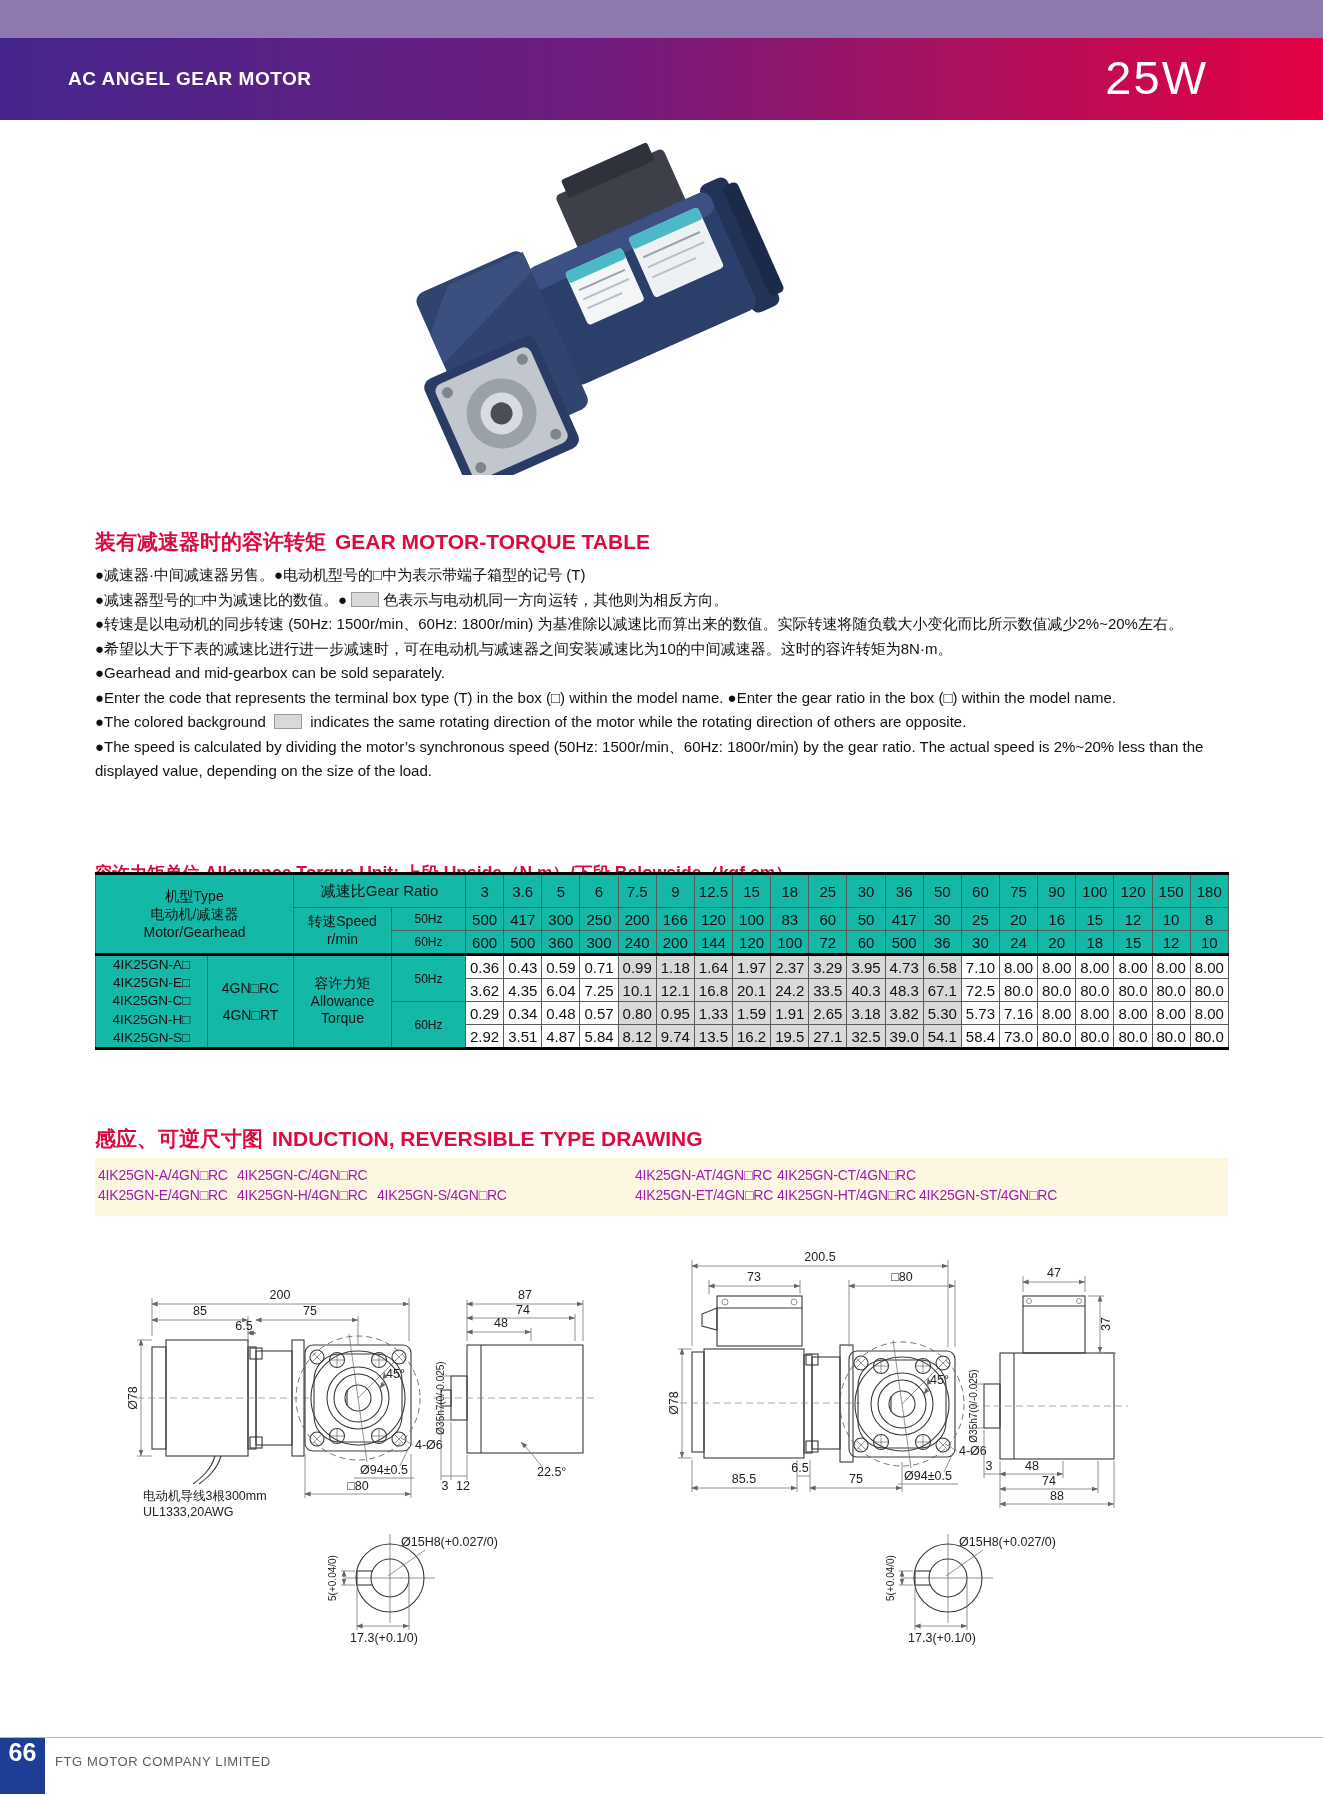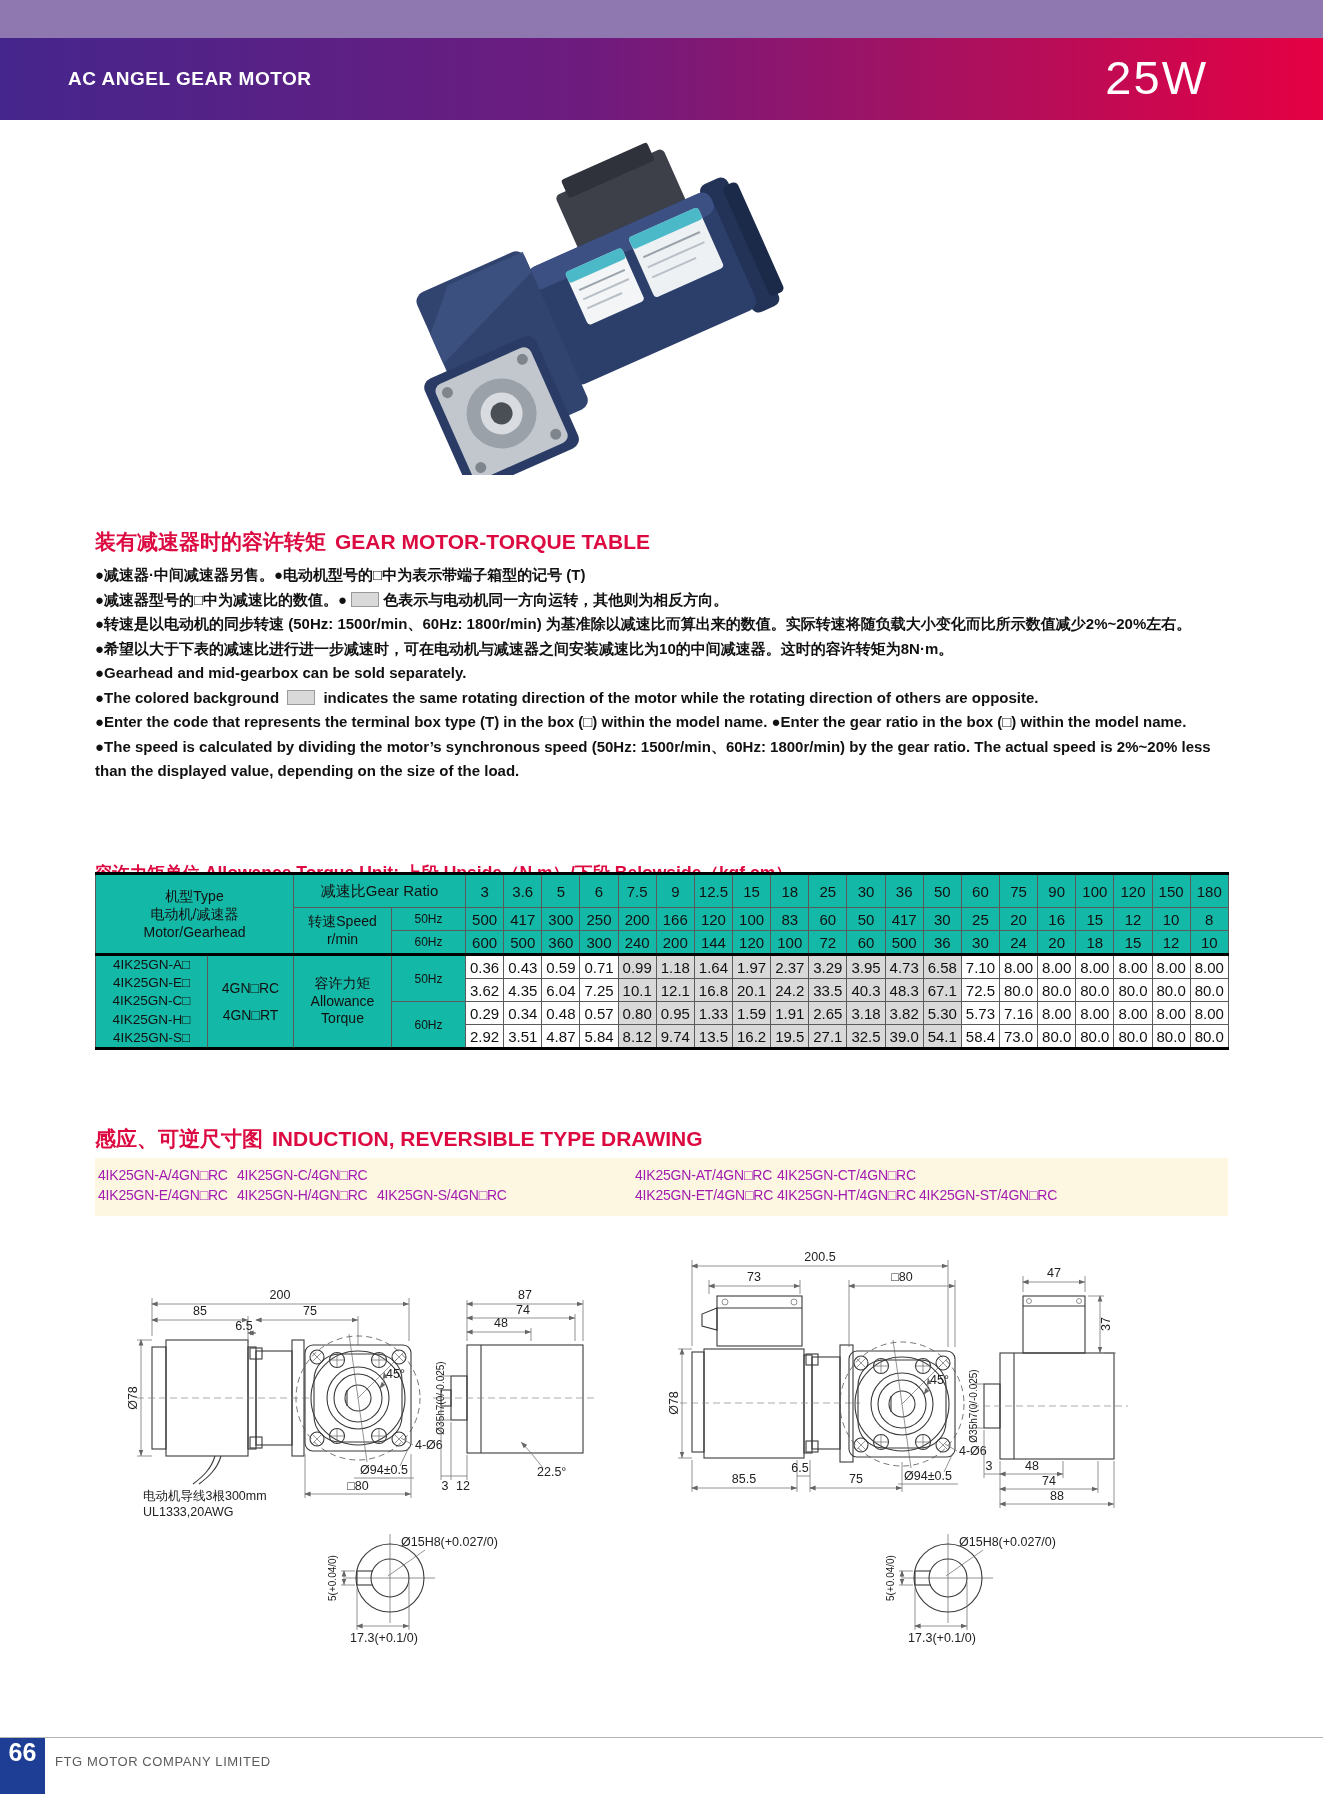--- a/index.html
+++ b/index.html
@@ -11,21 +11,21 @@
              background:linear-gradient(90deg,#45268c 0%,#6f1b7e 45%,#a9115f 72%,#e50043 100%);}
   .band-title{position:absolute;left:68px;top:30px;color:#fff;font-size:19px;font-weight:bold;letter-spacing:.5px;}
   .band-watt{position:absolute;right:115px;top:12px;color:#fff;font-size:47px;font-weight:400;letter-spacing:2px;margin-left:40px;}
   
   .photo{position:absolute;left:385px;top:135px;}
   
   .sec-heading{position:absolute;left:95px;font-size:21px;font-weight:bold;color:#dd0a41;white-space:nowrap;}
   .sec-heading .en{margin-left:9px;}
   
   .bullets{position:absolute;left:95px;top:563px;width:1140px;font-size:15px;line-height:24.5px;color:#111;}
-  .bullet{margin:0;font-weight:bold;}
+  .bullet{margin:0;}
   .swatch{display:inline-block;width:26px;height:13px;background:#d9d9d9;border:1px solid #9a9a9a;
           vertical-align:-2px;margin:0 4px;}
   .unit-line{position:absolute;left:95px;top:841px;font-size:17.5px;font-weight:bold;color:#dd0a41;white-space:nowrap;margin-top:20px;}
   
   .tbl-wrap{position:absolute;left:95px;top:872px;}
   .tq{border-collapse:collapse;table-layout:fixed;width:1133px;background:#14b8a6;}
   .tq td{border:1px solid #5a5a5a;text-align:center;padding:0;color:#111;overflow:hidden;}
   .tq{border-top:3px solid #000;border-bottom:3px solid #000;}
   .tq .num{font-size:15px;height:22px;}
   .tq tr.rowratio td{height:32px;}
@@ -103,22 +103,22 @@
   <div class="sec-heading" style="top:528px">
     <span class="zh">装有减速器时的容许转矩</span><span class="en">GEAR MOTOR-TORQUE TABLE</span>
   </div>
 
   <div class="bullets" id="bullets">
       <div class="bullet">●减速器·中间减速器另售。●电动机型号的□中为表示带端子箱型的记号 (T)</div>
       <div class="bullet"><span>●减速器型号的□中为减速比的数值。●</span><span class="swatch"></span><span>色表示与电动机同一方向运转，其他则为相反方向。</span></div>
       <div class="bullet">●转速是以电动机的同步转速 (50Hz: 1500r/min、60Hz: 1800r/min) 为基准除以减速比而算出来的数值。实际转速将随负载大小变化而比所示数值减少2%~20%左右。</div>
       <div class="bullet">●希望以大于下表的减速比进行进一步减速时，可在电动机与减速器之间安装减速比为10的中间减速器。这时的容许转矩为8N·m。</div>
       <div class="bullet">●Gearhead and mid-gearbox can be sold separately.</div>
+      <div class="bullet">●Enter the code that represents the terminal box type (T) in the box (□) within the model name.  ●Enter the gear ratio in the box (□) within the model name.</div>
       <div class="bullet"><span>●The colored background </span><span class="swatch"></span><span> indicates the same rotating direction of the motor while the rotating direction of others are opposite.</span></div>
-      <div class="bullet">●Enter the code that represents the terminal box type (T) in the box (□) within the model name.  ●Enter the gear ratio in the box (□) within the model name.</div>
       <div class="bullet">●The speed is calculated by dividing the motor’s synchronous speed (50Hz: 1500r/min、60Hz: 1800r/min) by the gear ratio. The actual speed is 2%~20% less than the displayed value, depending on the size of the load.</div>
     </div>
 
   <div class="unit-line">容许力矩单位 Allowance Torque Unit:  上段 Upside（N.m）/下段 Belowside（kgf.cm）</div>
 
   <div class="tbl-wrap">
     <table class="tq">
       <colgroup>
         <col style="width:112px">
           <col style="width:86px">

